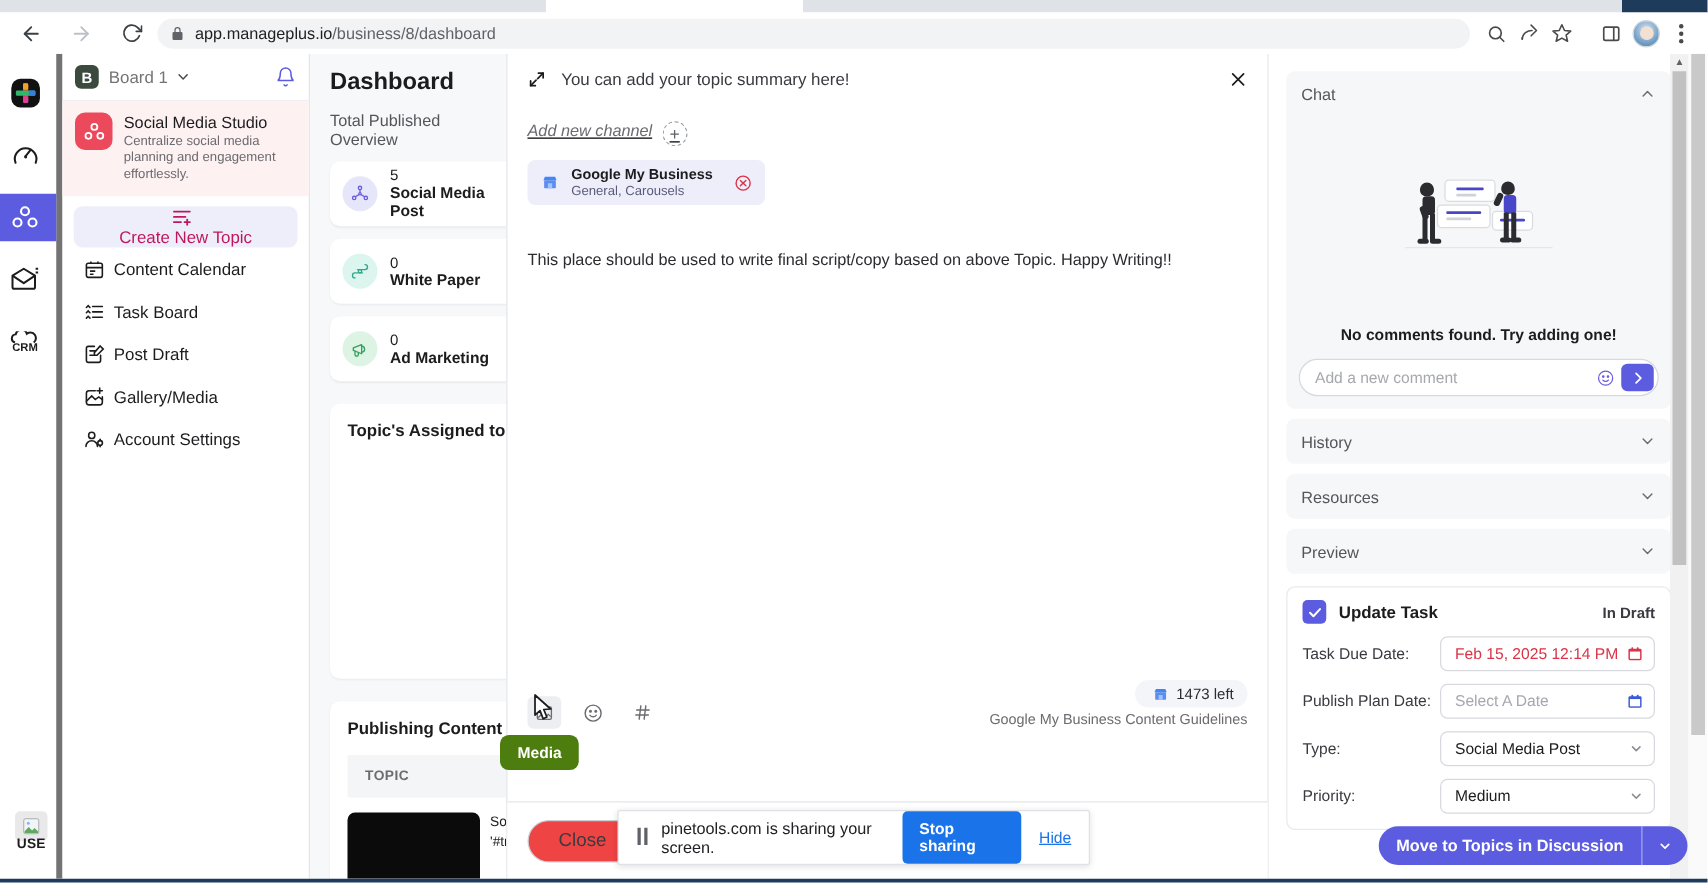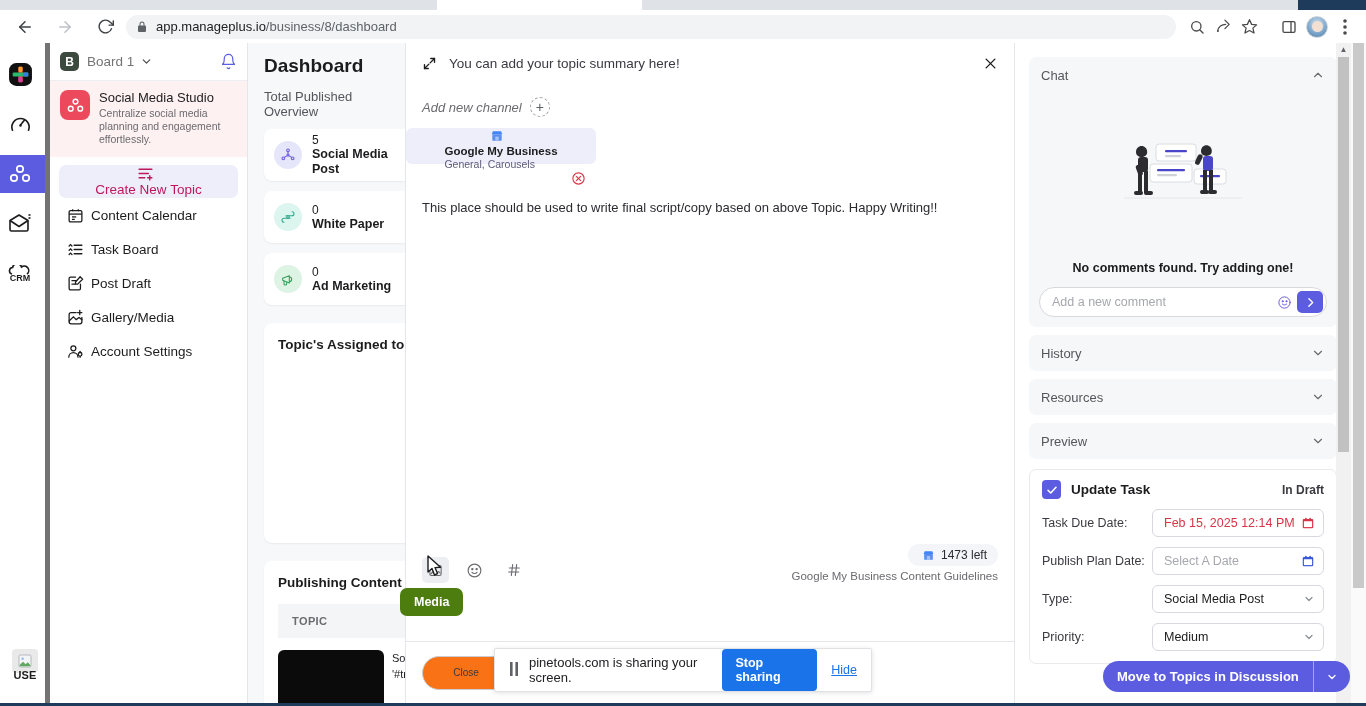--- a/index.html
+++ b/index.html
@@ -161,30 +161,30 @@
     position: absolute; left: 405px; top: 0; width: 610px; height: 660px;
     background: #ffffff; border-left: 1px solid #e4e6ea; border-right: 1px solid #e4e6ea;
   }
   #modal-head {
     height: 40px; display: flex; align-items: center; padding: 0 16px;
   }
   #expand-ico { color: #1c1c1e; display:flex; margin-right: 12px; }
   #modal-summary { font-size: 13.5px; color: #3a3a40; }
   #modal-close { margin-left: auto; color: #1c1c1e; display:flex; }
 
-  #addchan-row { display: flex; align-items: center; padding: 14px 0 0 16px; }
+  #addchan-row { display: flex; padding: 14px 0 0 16px; text-decoration: underline; }
   #addchan-label { font-size: 13px; color: #6b6b70; font-style: italic; }
   #addchan-plus {
     width: 20px; height: 20px; border-radius: 50%; border: 1px dashed #9aa0a6;
     margin-left: 8px; display: flex; align-items: center; justify-content: center;
     color: #5f6368; font-size: 14px; line-height: 1;
   }
   #chan-card {
-    margin: 11px 0 0 0; width: 190px; height: 36px; background: #eeeefb;
-    border-radius: 6px; display: flex; align-items: center; padding: 0 10px; flex-direction: column;
+    margin: 11px 0 0 16px; width: 190px; height: 36px; background: #eeeefb;
+    border-radius: 6px; display: flex; align-items: center; padding: 0 10px;
   }
   #chan-ico {
     width: 16px; height: 16px; flex: 0 0 auto; margin-right: 9px;
     display: flex; align-items: center; justify-content: center;
   }
   #chan-name { font-size: 11.5px; font-weight: 700; color: #1c1c1e; line-height: 14px; }
   #chan-sub { font-size: 10.5px; color: #5a5a7a; line-height: 13px; }
   #chan-remove { margin-left: auto; color: #d93447; display:flex; }
 
   #editor-body { padding: 34px 16px 0 16px; }
@@ -214,21 +214,21 @@
   }
   #cursor { position: absolute; left: 424px; top: 512px; z-index: 41; }
 
   #modal-foot {
     position: absolute; left: 0; bottom: 0; width: 608px; height: 62px;
     border-top: 1px solid #e4e6ea; display: flex; align-items: center; padding-left: 16px;
     background: #ffffff;
   }
   #close-btn {
     width: 88px; height: 34px; border: 1px solid #c9ccd1; border-radius: 20px;
-    background: #f97316; color: #3a3a40; font-size: 10px;
+    background: #ef4444; color: #3a3a40; font-size: 15px;
     display: flex; align-items: center; justify-content: center;
   }
 
   
   #right-panel {
     position: absolute; left: 1015px; top: 0; width: 336px; height: 660px;
     background: #ffffff; overflow: hidden;
   }
   .accordion {
     margin: 8px 14px 0 14px; background: #f6f7f9; border-radius: 7px;

